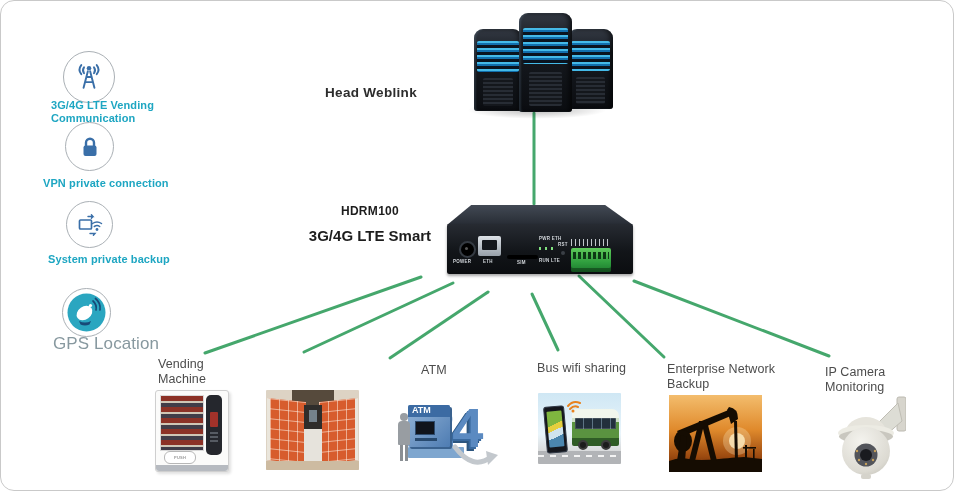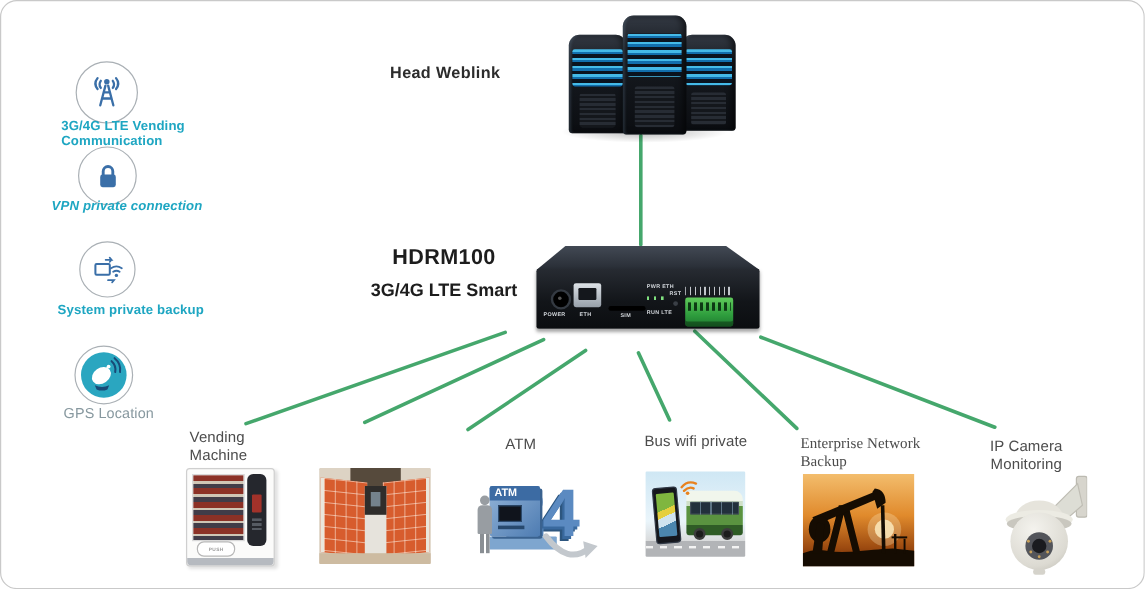--- a/index.html
+++ b/index.html
@@ -10,43 +10,43 @@
   }
   
   .lines{position:absolute;inset:0;z-index:1;}
   .lines path{stroke:var(--line_green);stroke-width:3;stroke-linecap:round;fill:none;opacity:.92;}
   
   .feature{position:absolute;z-index:2;}
   .fcircle{position:absolute;border-radius:50%;background:#fff;border:1.5px solid #aab0b5;
            display:flex;align-items:center;justify-content:center;}
   .feature-label{position:absolute;color:var(--feature_teal);font-weight:bold;font-size:11px;
                  line-height:12.5px;white-space:pre-line;letter-spacing:.1px;}
-  .feature-label.gps{color:var(--gps_gray);font-weight:normal;font-size:12px;}
+  .feature-label.gps{color:var(--gps_gray);font-weight:normal;font-size:17px;}
   
   .platform-text{position:absolute;left:278px;top:52px;width:184px;text-align:center;z-index:2;}
-  .platform-title{font-size:13.5px;font-weight:bold;color:#2c2c2c;letter-spacing:.3px;}
+  .platform-title{font-size:13.5px;font-weight:bold;color:#2c2c2c;letter-spacing:.3px;margin-top:32px;}
   .platform-sub{margin-top:6px;font-size:11.5px;color:#3e3e3e;word-spacing:5px;}
   
   .server{position:absolute;left:456px;top:8px;width:160px;height:108px;z-index:2;}
   .tower{position:absolute;border-radius:9px 9px 3px 3px;
          background:linear-gradient(180deg,#343a44 0%,#171b21 30%,#0b0d11 100%);
          box-shadow:inset 2px 0 2px rgba(140,170,200,.18), inset -3px 0 5px rgba(0,0,0,.6);}
   .tower::before{content:"";position:absolute;left:7%;right:7%;top:15%;height:37%;
          background:repeating-linear-gradient(180deg,#47c2f2 0 2px,#1173b4 2px 4px,#09131f 4px 7px);
          border-radius:2px;opacity:.95;}
   .tower::after{content:"";position:absolute;left:18%;right:18%;bottom:6%;height:34%;
          background:repeating-linear-gradient(180deg,#272c34 0 2px,#14171c 2px 4px);border-radius:2px;}
   .t-left{left:17px;top:20px;width:48px;height:82px;}
   .t-center{left:62px;top:4px;width:53px;height:99px;z-index:3;}
   .t-right{left:111px;top:20px;width:45px;height:80px;}
   .server-shadow{position:absolute;left:10px;top:92px;width:140px;height:18px;border-radius:50%;
          background:radial-gradient(ellipse at center,rgba(0,0,0,.28),rgba(0,0,0,0) 70%);}
   
   .router-text{position:absolute;left:300px;top:203px;width:138px;text-align:center;z-index:2;}
-  .router-model{font-size:18px;font-weight:bold;color:#1d1d1d;letter-spacing:.3px;text-align:center;}
+  .router-model{font-size:12px;font-weight:bold;color:#1d1d1d;letter-spacing:.3px;text-align:center;}
   .router-name{margin-top:9px;font-size:15px;font-weight:bold;color:#1d1d1d;}
   .router{position:absolute;left:444px;top:196px;width:190px;height:90px;z-index:2;}
   .router-top{position:absolute;left:2px;top:8px;width:186px;height:20px;
         clip-path:polygon(13% 0,85% 0,100% 100%,0 100%);
         background:linear-gradient(180deg,#424954 0%,#272c34 100%);}
   .router-front{position:absolute;left:2px;top:27px;width:186px;height:50px;border-radius:2px;
         background:linear-gradient(180deg,#272b32 0%,#121519 55%,#0b0d10 100%);
         box-shadow:0 2px 3px rgba(0,0,0,.35);}
   .pwr-jack{position:absolute;left:12px;top:17px;width:13px;height:13px;border-radius:50%;
         background:#000;border:2px solid #343a42;}
@@ -160,21 +160,21 @@
 Communication</div>
   </div>
 
   <div class="feature">
     <div class="fcircle" style="left:64px;top:121px;width:47px;height:47px;">
       <svg width="30" height="30" viewBox="0 0 30 30">
         <path d="M11 14 v-3.2 a4 4 0 0 1 8 0 V14" fill="none" stroke="var(--icon_blue)" stroke-width="2.4"></path>
         <rect x="8.5" y="13.5" width="13" height="10.5" rx="2" fill="var(--icon_blue)"></rect>
       </svg>
     </div>
-    <div class="feature-label" style="left:42px;top:165px;width:140px;font-style:italic;">VPN private connection</div>
+    <div class="feature-label" style="left:42px;top:176px;width:140px;">VPN private connection</div>
   </div>
 
   <div class="feature">
     <div class="fcircle" style="left:65px;top:200px;width:45px;height:45px;">
       <svg width="30" height="30" viewBox="0 0 30 30" fill="none" stroke="var(--icon_blue)" stroke-width="1.7" stroke-linecap="round">
         <rect x="4.5" y="10" width="12" height="9" rx="1"></rect>
         <path d="M13 6.5 h5 l-1.6 -1.8 M18 6.5 l-1.6 1.8" stroke-width="1.4"></path>
         <path d="M17.5 13.5 q4.5 -3 9 0 M19.3 16.5 q2.8 -1.8 5.4 0" stroke-width="1.5"></path>
         <circle cx="22" cy="19.5" r="1.4" fill="var(--icon_blue)" stroke="none"></circle>
         <path d="M15 23.5 h5 l-1.6 1.8" stroke-width="1.4"></path>
@@ -267,36 +267,36 @@
     </div>
     <div class="atm-person-head"></div>
     <div class="atm-person-body"></div>
     <div class="atm-person-legs"></div>
     <svg class="atm-arrow" width="48" height="28" viewBox="0 0 48 28">
       <path d="M3,4 q18,24 36,10" fill="none" stroke="#c3c8cd" stroke-width="5" stroke-linecap="round"></path>
       <polygon points="34,8 46,12 36,22" fill="#c3c8cd"></polygon>
     </svg>
   </div>
 
-  <div class="dev-label" style="left:536px;top:360px;">Bus wifi private</div>
+  <div class="dev-label" style="left:536px;top:360px;">Bus wifi sharing</div>
   <div class="dev-img bus" style="left:537px;top:392px;">
     <div class="bus-road-line"></div>
     <div class="bus-body">
       <div class="bus-windows"></div>
       <div class="bus-wheel" style="left:6px;"></div>
       <div class="bus-wheel" style="right:8px;"></div>
     </div>
     <svg class="bus-wifi" width="18" height="16" viewBox="0 0 18 16">
       <path d="M3 9 q5 -6 12 -3 M5 12 q4 -4 8 -2" fill="none" stroke="#e8821e" stroke-width="2" stroke-linecap="round"></path>
       <circle cx="8" cy="14" r="1.5" fill="#e8821e"></circle>
     </svg>
     <div class="bus-phone"></div>
   </div>
 
-  <div class="dev-label" style="left:666px;top:361px;font-family:Liberation Serif, serif;">Enterprise Network
+  <div class="dev-label" style="left:666px;top:361px;">Enterprise Network
 Backup</div>
   <div class="dev-img oil" style="left:668px;top:394px;">
     <svg width="93" height="77" viewBox="0 0 93 77">
       <defs>
         <linearGradient id="skyG" x1="0" y1="0" x2="0" y2="1">
           <stop offset="0" stop-color="#f3bd6d"></stop>
             <stop offset="0.45" stop-color="#e08a2c"></stop>
           <stop offset="0.8" stop-color="#9c4a10"></stop>
             <stop offset="1" stop-color="#5e2605"></stop>
         </linearGradient>
@@ -312,21 +312,21 @@
         <ellipse cx="14" cy="46" rx="9" ry="11"></ellipse>
         <polygon points="8,66 12,40 18,42 16,66"></polygon>
         <polygon points="65,26 68,26 69,66 66,66"></polygon>
         <rect x="76" y="50" width="2" height="16"></rect>
         <rect x="84" y="54" width="1.6" height="12"></rect>
         <rect x="74" y="52" width="13" height="1.6"></rect>
       </g>
     </svg>
   </div>
 
-  <div class="dev-label" style="left:824px;top:364px;text-align:center;">IP Camera
+  <div class="dev-label" style="left:824px;top:364px;">IP Camera
 Monitoring</div>
   <div class="dev-img cam" style="left:825px;top:393px;">
     <svg width="80" height="86" viewBox="0 0 80 86">
       <defs>
         <radialGradient id="domeG" cx="0.4" cy="0.3" r="0.9">
           <stop offset="0" stop-color="#f4f3ee"></stop>
             <stop offset="0.7" stop-color="#dcdad2"></stop>
             <stop offset="1" stop-color="#bdbbb2"></stop>
         </radialGradient>
       </defs>

